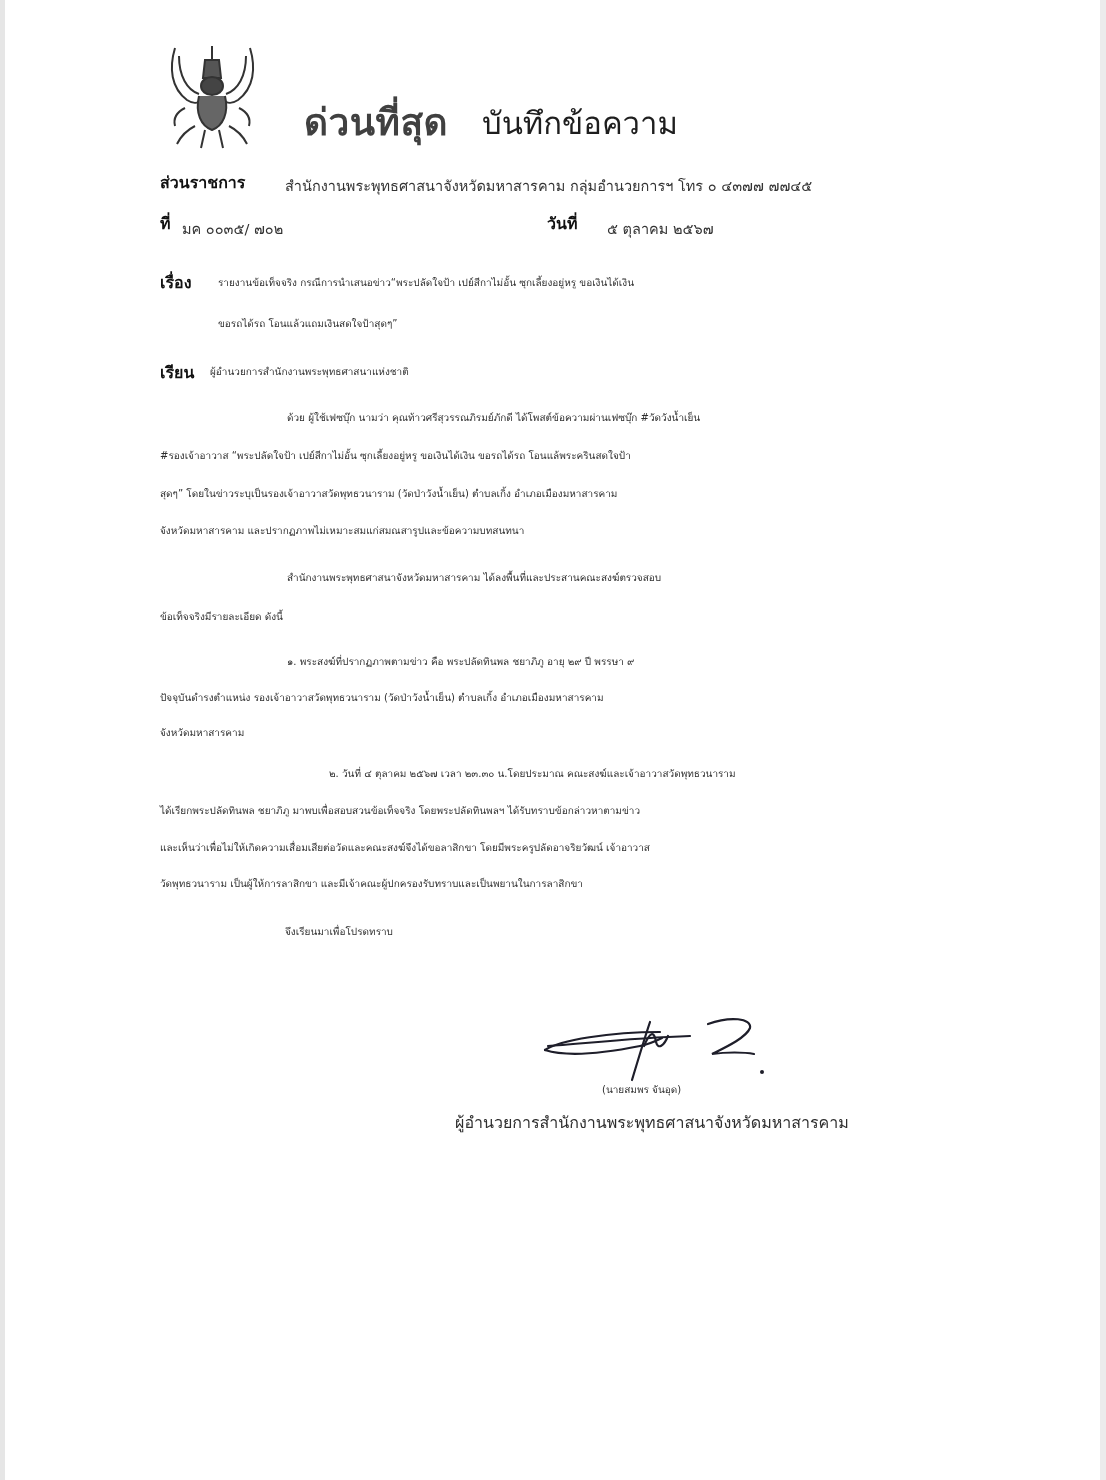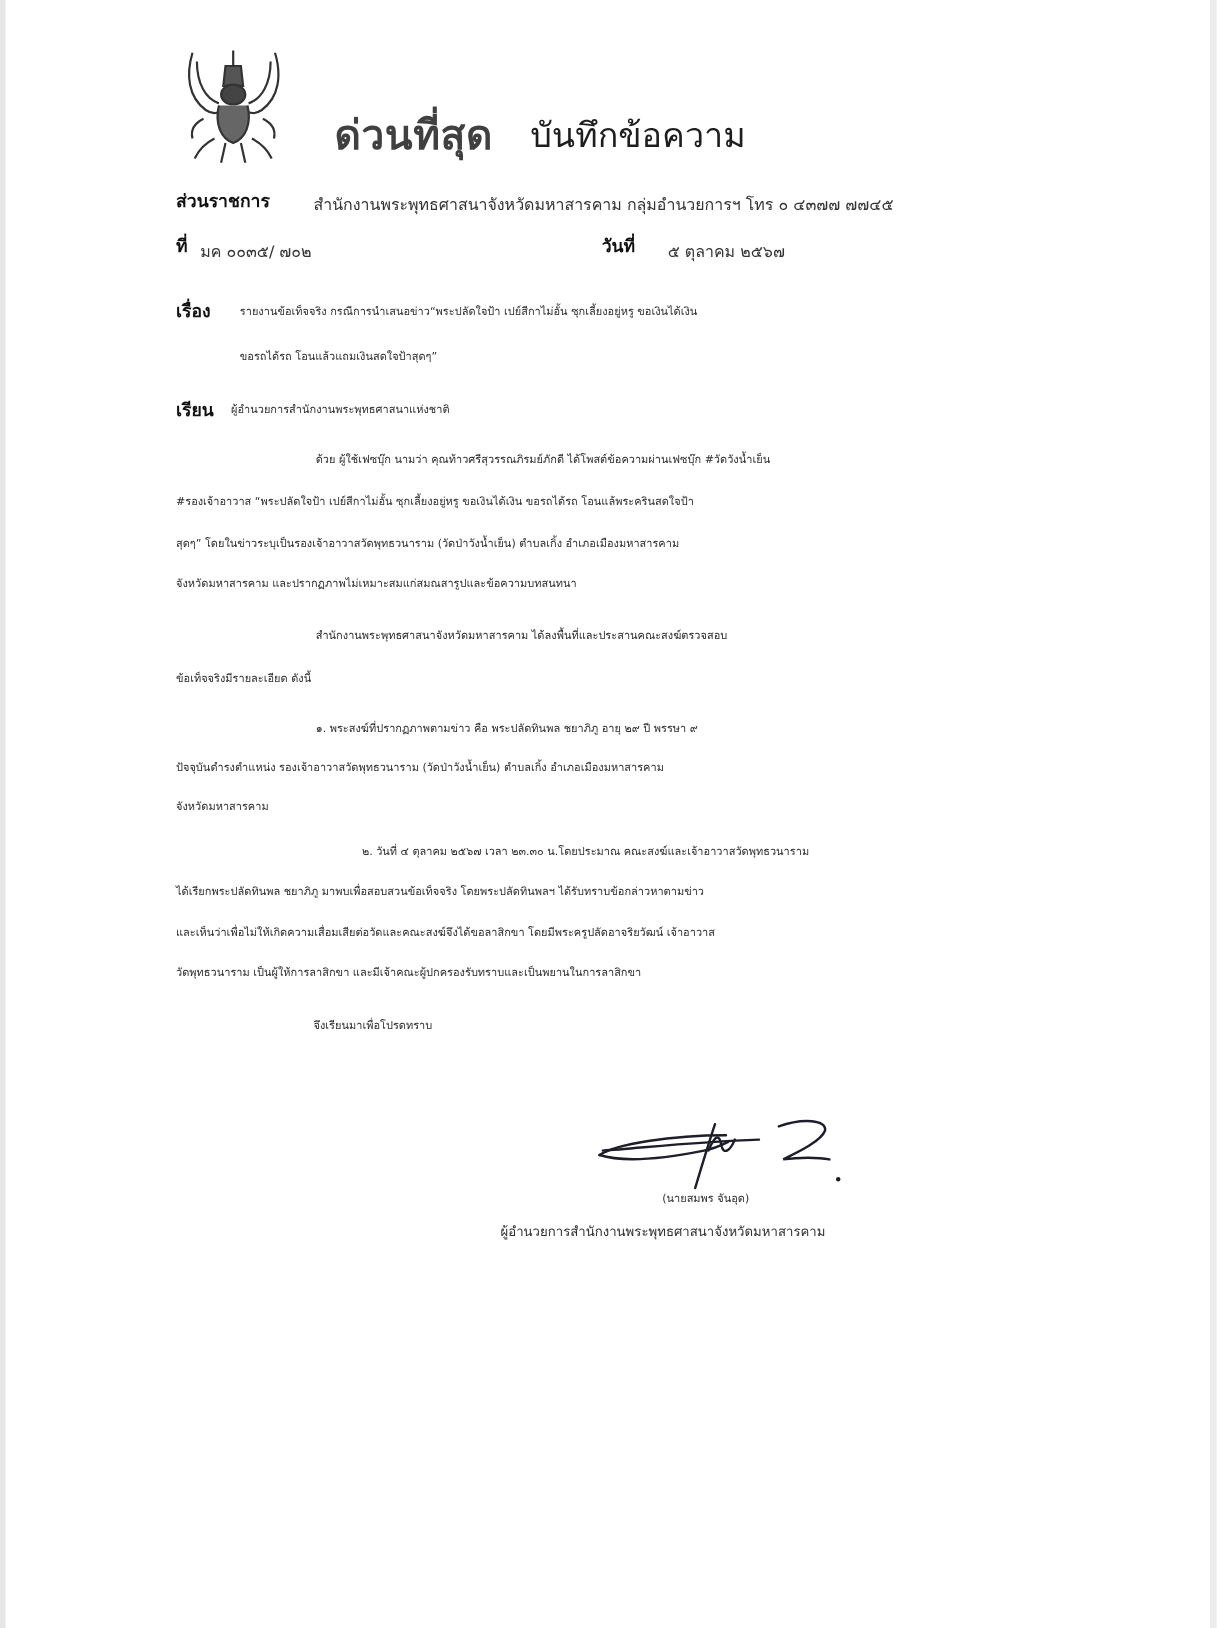--- a/index.html
+++ b/index.html
@@ -89,13 +89,13 @@
     <path d="M5 40 C 20 30, 70 22, 120 22"></path>
     <path d="M5 40 C 30 48, 70 42, 100 36 C 110 34, 118 30, 122 28"></path>
     <path d="M8 36 C 40 34, 90 28, 150 26"></path>
     <path d="M92 70 C 98 50, 104 30, 110 12"></path>
     <path d="M104 36 C 110 22, 114 20, 116 32 C 118 40, 124 36, 128 26"></path>
     <path d="M168 14 C 190 6, 212 8, 210 18 C 206 28, 184 38, 172 44 C 186 42, 204 42, 214 44"></path>
   </g>
   <circle cx="222" cy="62" r="2" fill="#1e1e2a"></circle>
 </svg>
 <div class="abs line" style="left:602px; top:1082px;">(นายสมพร  จันอุด)</div>
-<div class="abs line" style="left:455px; top:1110px; font-size:12px;">ผู้อำนวยการสำนักงานพระพุทธศาสนาจังหวัดมหาสารคาม</div>
+<div class="abs line" style="left:455px; top:1110px; font-size:16px;">ผู้อำนวยการสำนักงานพระพุทธศาสนาจังหวัดมหาสารคาม</div>
 
 </body></html>

